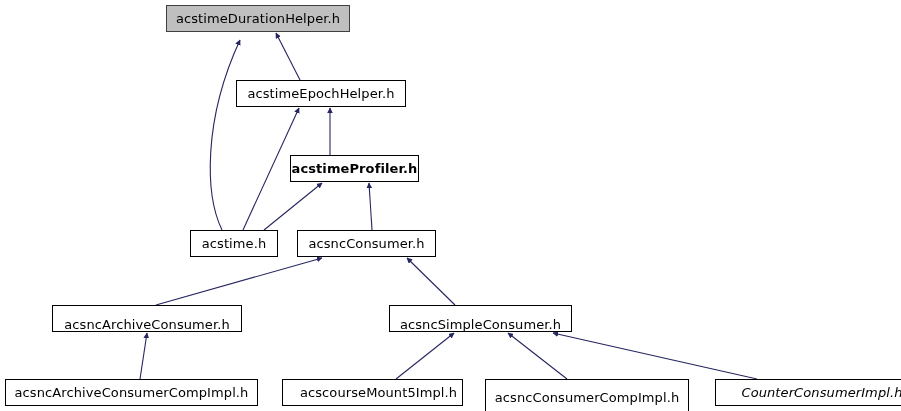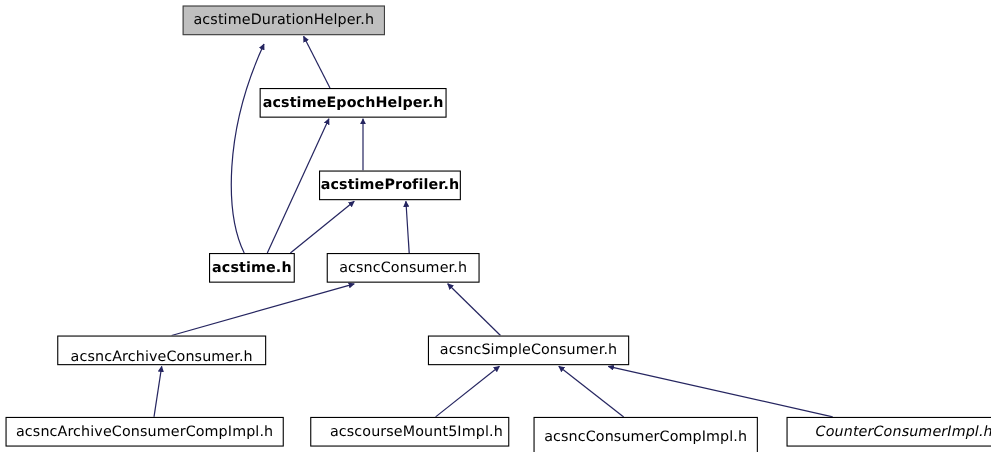--- a/index.html
+++ b/index.html
@@ -69,36 +69,36 @@
         <line x1="140" y1="379" x2="147" y2="333" marker-end="url(#arrowhead)"></line>
         <line x1="396" y1="379" x2="454" y2="333" marker-end="url(#arrowhead)"></line>
         <line x1="567" y1="379" x2="508" y2="333" marker-end="url(#arrowhead)"></line>
         <line x1="757" y1="379" x2="553" y2="333" marker-end="url(#arrowhead)"></line>
       </g>
   </svg>
   <div id="nodes-layer">
       <div class="gnode root" style="left: 166px; top: 5px; width: 184px; height: 27px;">
         <span class="gnode-label">acstimeDurationHelper.h</span>
       </div>
-      <div class="gnode" style="left: 236px; top: 80px; width: 170px; height: 27px; font-weight: bold;">
+      <div class="gnode" style="left: 236px; top: 80px; width: 170px; height: 27px;">
         <span class="gnode-label">acstimeEpochHelper.h</span>
       </div>
       <div class="gnode" style="left: 290px; top: 155px; width: 129px; height: 27px; font-weight: bold;">
         <span class="gnode-label">acstimeProfiler.h</span>
       </div>
-      <div class="gnode" style="left: 190px; top: 230px; width: 78px; height: 27px; font-weight: bold;">
+      <div class="gnode" style="left: 190px; top: 230px; width: 88px; height: 27px;">
         <span class="gnode-label">acstime.h</span>
       </div>
       <div class="gnode" style="left: 297px; top: 230px; width: 139px; height: 27px;">
         <span class="gnode-label">acsncConsumer.h</span>
       </div>
       <div class="gnode" style="left: 52px; top: 305px; width: 190px; height: 27px; align-items: flex-end;">
         <span class="gnode-label">acsncArchiveConsumer.h</span>
       </div>
-      <div class="gnode" style="left: 389px; top: 305px; width: 183px; height: 27px;">
+      <div class="gnode" style="left: 389px; top: 305px; width: 183px; height: 27px; align-items: flex-end;">
         <span class="gnode-label">acsncSimpleConsumer.h</span>
       </div>
       <div class="gnode" style="left: 5px; top: 379px; width: 253px; height: 27px;">
         <span class="gnode-label">acsncArchiveConsumerCompImpl.h</span>
       </div>
       <div class="gnode" style="left: 282px; top: 379px; width: 181px; height: 27px; padding-left: 12px;">
         <span class="gnode-label">acscourseMount5Impl.h</span>
       </div>
       <div class="gnode" style="left: 485px; top: 379px; width: 204px; height: 36px;">
         <span class="gnode-label">acsncConsumerCompImpl.h</span>

